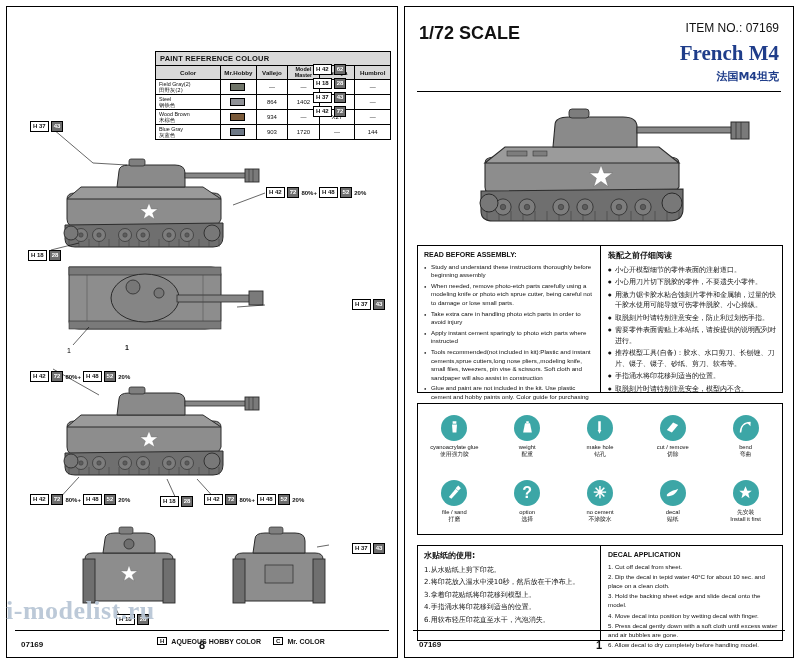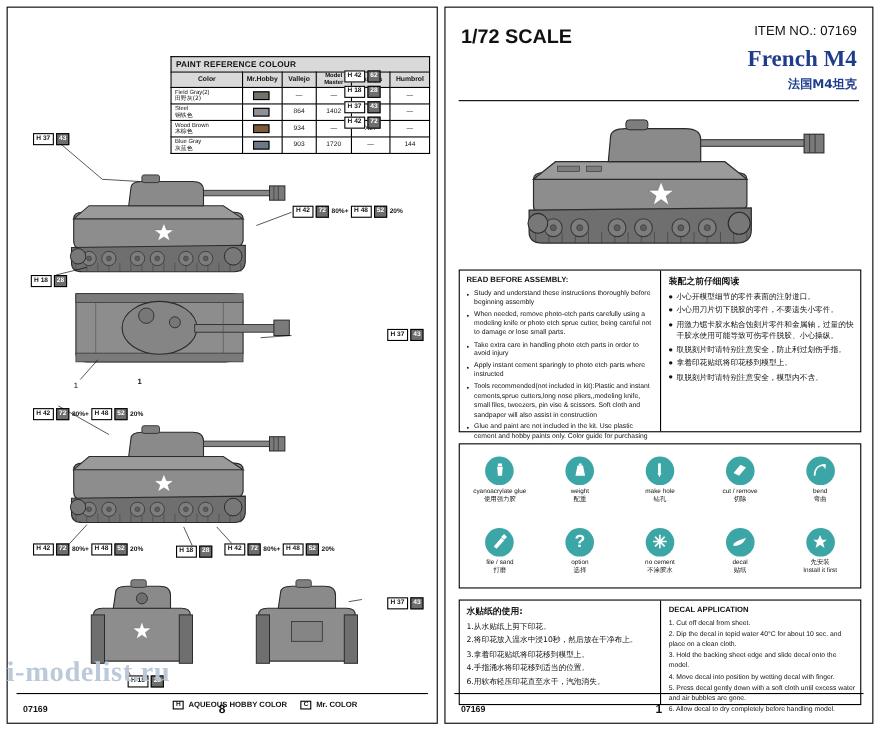--- a/index.html
+++ b/index.html
@@ -557,21 +557,23 @@
         <div class="li">Apply instant cement sparingly to photo etch parts where instructed</div>
         <div class="li">Tools recommended(not included in kit):Plastic and instant cements,sprue cutters,long nose pliers,,modeling knife, small files, tweezers, pin vise &amp; scissors. Soft cloth and sandpaper will also assist in construction</div>
         <div class="li">Glue and paint are not included in the kit. Use plastic cement and hobby paints only. Color guide for purchasing paint is included in the kit.</div>
       </div>
       <div style="position:absolute; left:190px; top:5px; width:170px;" class="bodytext cn">
         <div class="sec-title cn">装配之前仔细阅读</div>
         <div class="li">小心开模型细节的零件表面的注射道口。</div>
         <div class="li">小心用刀片切下脱胶的零件，不要遗失小零件。</div>
         <div class="li">用激力锯卡胶水粘合蚀刻片零件和金属轴，过量的快干胶水使用可能导致可伤零件脱胶、小心操纵。</div>
         <div class="li">取脱刻片时请特别注意安全，防止利过划伤手指。</div>
-        <div class="li">拿着印花贴纸将印花移到模型上。</div>
+        <div class="li">需要零件表面需贴上本站纸，请按提供的说明配列对进行。</div>
+        <div class="li">推荐模型工具(自备)：胶水、水口剪刀、长刨锉、刀片、镊子、镊子、砂纸、剪刀、软布等。</div>
+        <div class="li">手指涌水将印花移到适当的位置。</div>
         <div class="li">取脱刻片时请特别注意安全，模型内不含。</div>
       </div>
     </div>
 
     <div class="rbox" id="icon-box">
       <div class="icon-grid">
 
         <div class="icon-cell">
           <div class="icon-circle">
             <svg width="15" height="15" viewBox="0 0 24 24" fill="#fff">

